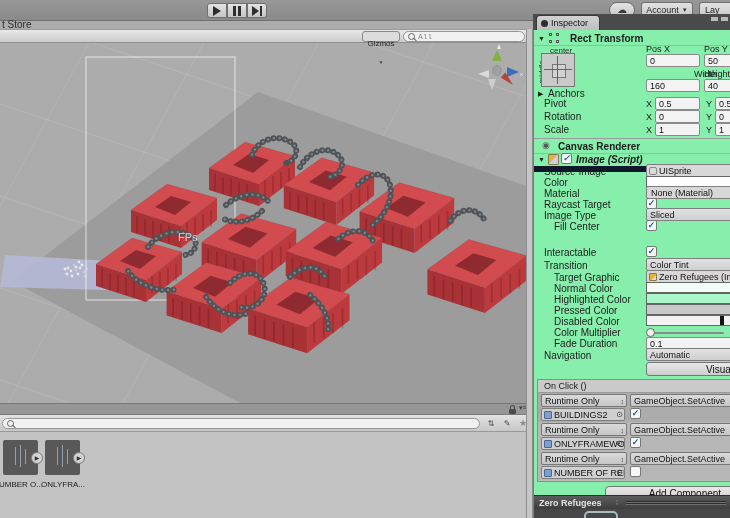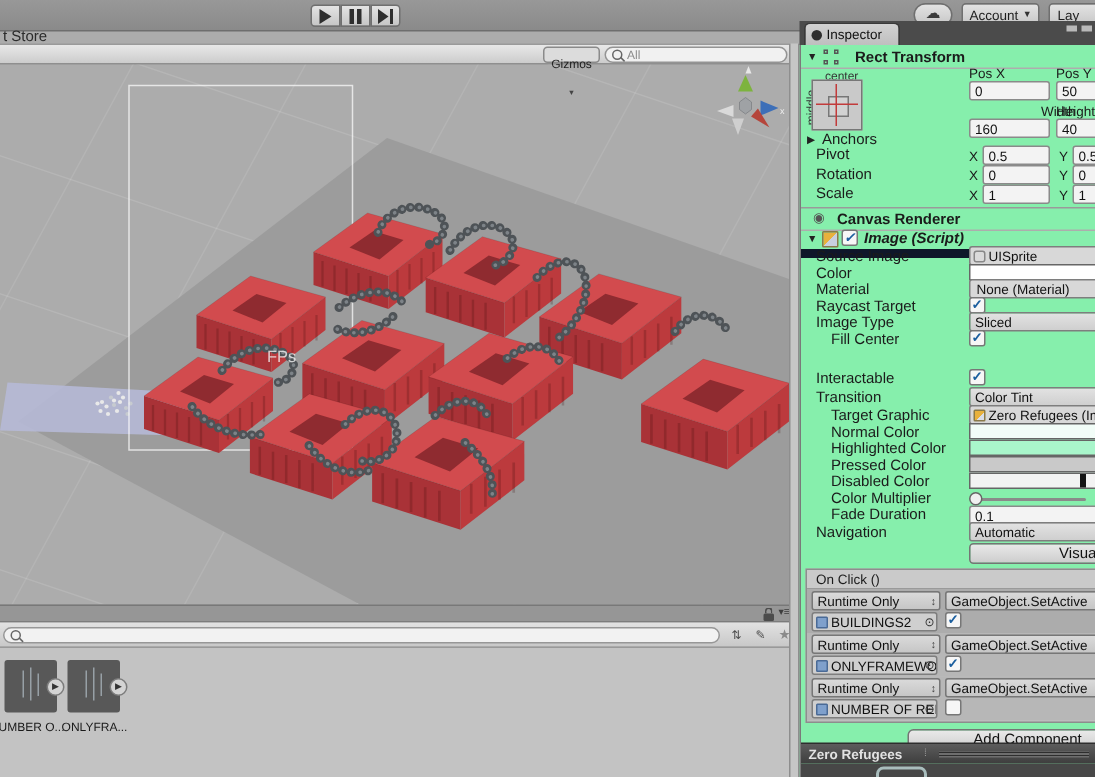--- a/index.html
+++ b/index.html
@@ -85,21 +85,21 @@
 
   <div class="lbl" style="left:2px;top:19px;color:#2b2b2b;">t Store</div>
 
   <div class="abs" style="left:0;top:29px;width:526px;height:14px;background:linear-gradient(#E8E8E8,#CCCCCC);border-top:1px solid #9A9A9A;border-bottom:1px solid #8F8F8F;box-sizing:border-box;">
     <div class="abs" style="left:362px;top:1px;width:38px;height:11px;background:#DCDCDC;border:1px solid #8A8A8A;border-radius:3px;box-sizing:border-box;text-align:center;">
       <span style="font-size:8px;color:#222;line-height:9px;">Gizmos</span>
       <span style="font-size:5px;color:#444;">▼</span>
     </div>
     <div class="abs" style="left:403px;top:1px;width:122px;height:11px;background:#F1F1F1;border:1px solid #949494;border-radius:6px;box-sizing:border-box;padding:1px 4px;display:flex;align-items:center;gap:3px;">
       <span class="mag"></span>
-      <span style="font-size:8px;color:#8a8a8a;line-height:8px;">All</span>
+      <span style="font-size:8px;color:#8a8a8a;line-height:8px;font-family:Liberation Mono, monospace;">All</span>
     </div>
   </div>
 
   <svg id="scene-svg" class="abs" style="left:0;top:43px;" width="526" height="360" viewBox="0 0 526 360">
       <line x1="-80" y1="-150" x2="620" y2="85" stroke="rgba(255,255,255,.12)" stroke-width="1"></line>
       <line x1="-80" y1="-58" x2="620" y2="177" stroke="rgba(255,255,255,.12)" stroke-width="1"></line>
       <line x1="-80" y1="34" x2="620" y2="269" stroke="rgba(255,255,255,.12)" stroke-width="1"></line>
       <line x1="-80" y1="126" x2="620" y2="361" stroke="rgba(255,255,255,.12)" stroke-width="1"></line>
       <line x1="-80" y1="218" x2="620" y2="453" stroke="rgba(255,255,255,.12)" stroke-width="1"></line>
       <line x1="-80" y1="310" x2="620" y2="545" stroke="rgba(255,255,255,.12)" stroke-width="1"></line>

